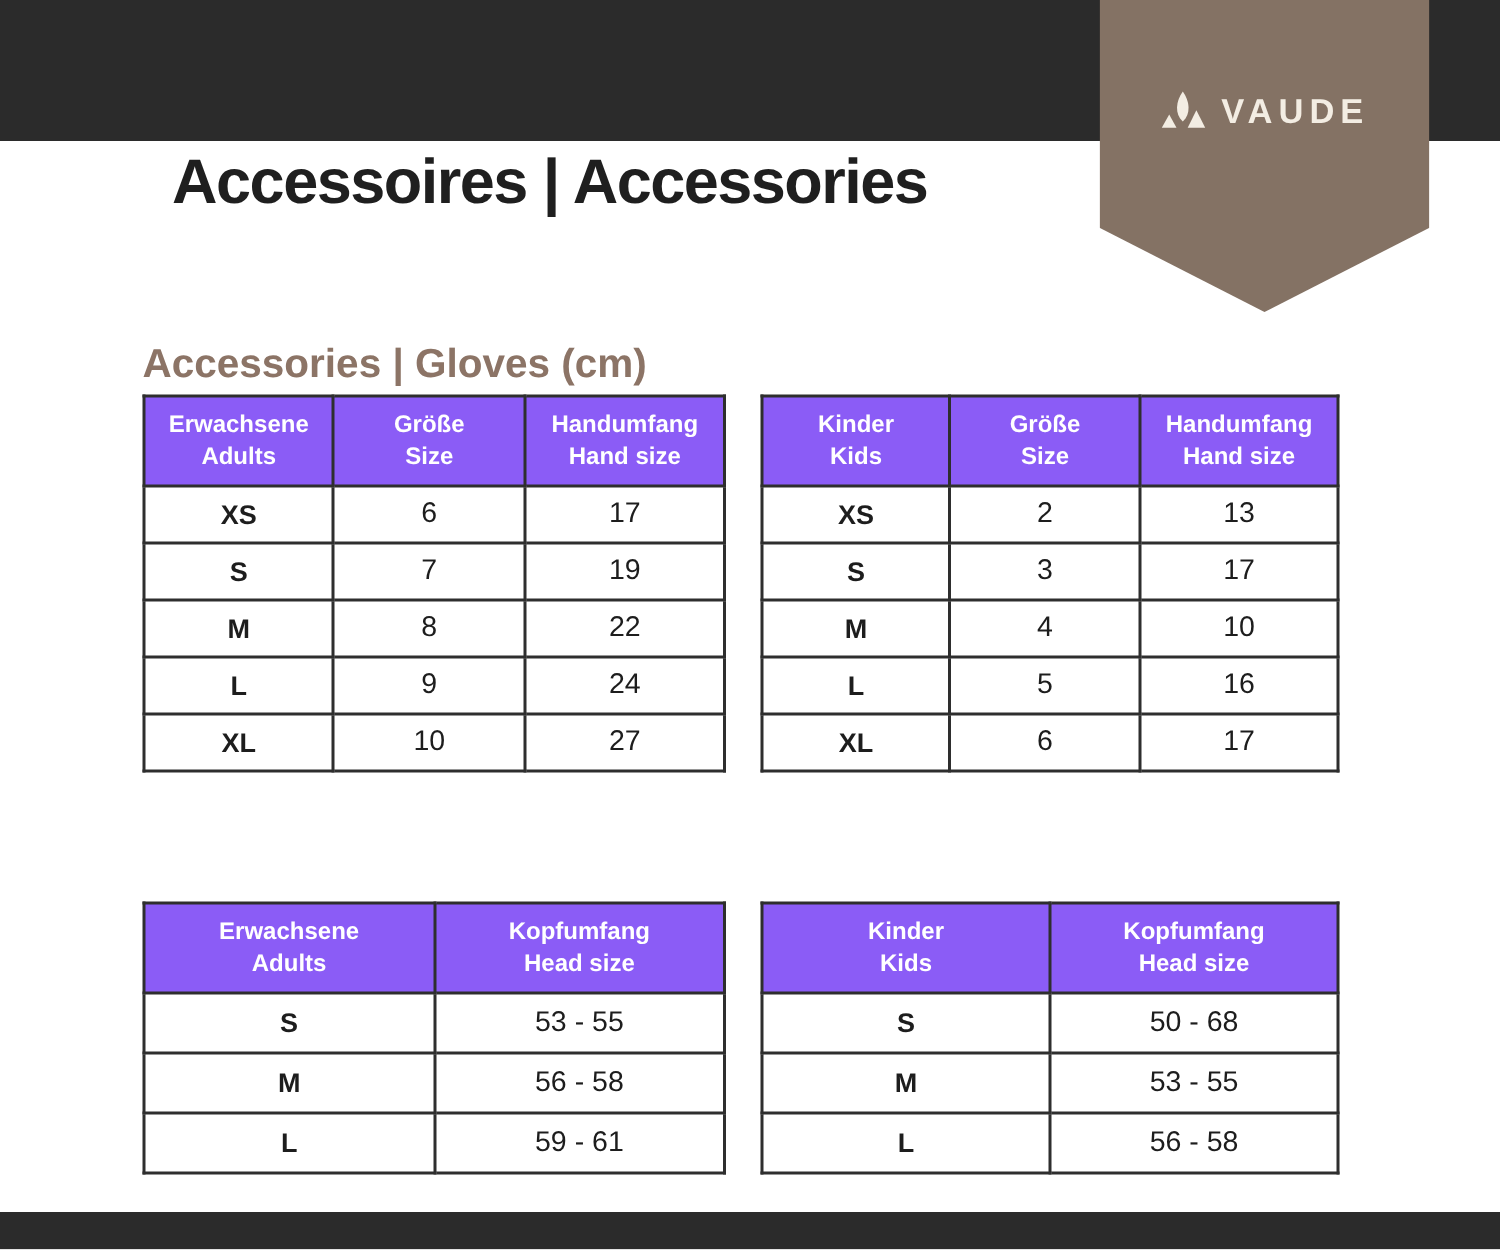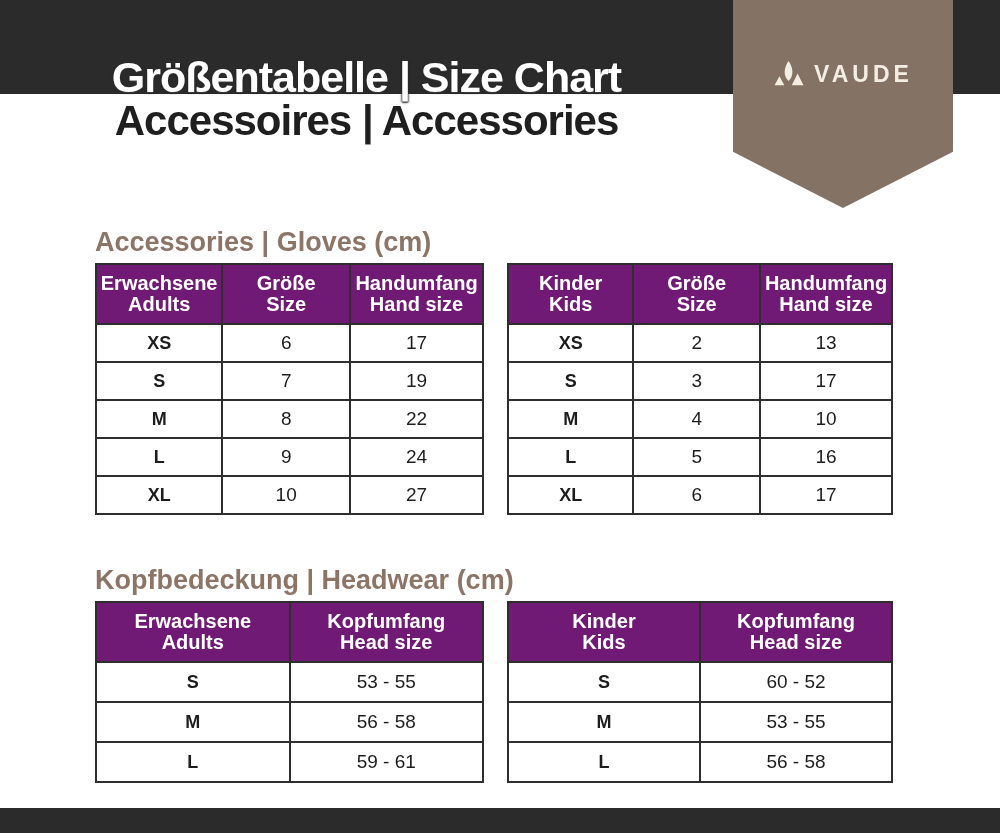--- a/index.html
+++ b/index.html
@@ -45,21 +45,21 @@
   .sec-h.gloves{top:227px;}
   .sec-h.headwear{top:565px;}
 
   
   table.tbl{
     position:absolute;border-collapse:collapse;table-layout:fixed;
     background:#ffffff;
   }
   table.tbl th,table.tbl td{border:2px solid #2e2e2e;text-align:center;vertical-align:middle;padding:0;}
   table.tbl th{
-    background:#701a75;color:#ffffff;font-size:20px;font-weight:bold;line-height:21px;
+    background:#8b5cf6;color:#ffffff;font-size:16px;font-weight:bold;line-height:21px;
     height:54px;padding:2px 2px;
   }
   table.tbl td{font-size:19px;color:#1d1d1d;font-weight:normal;}
   table.tbl td:first-child{font-weight:bold;font-size:18px;}
   table.gloves-t td{height:36px;}
   table.head-t td{height:38px;}
 
   .t-gloves-adults{left:95px;top:263px;width:389px;}
   .t-gloves-kids{left:507px;top:263px;width:386px;}
   .t-head-adults{left:95px;top:601px;width:389px;}
@@ -70,21 +70,20 @@
   table.cols3 th:nth-child(3),table.cols3 td:nth-child(3){width:34.4%;margin-top:32px;}
   table.cols2 th,table.cols2 td{width:50%;}
 </style>
 </head>
 <body>
 
 <div class="canvas">
 
   <div class="top-band"></div>
 
-  <div class="title1">Größentabelle | Size Chart</div>
   <div class="title2">Accessoires | Accessories</div>
 
   <div class="ribbon">
     <div class="logo-row">
       <svg width="32" height="28" viewBox="0 0 34 30">
         <path d="M16.5,1 C21.5,8 22.5,17 16.5,22.5 C10.5,17 11.5,8 16.5,1 Z" fill="#f3ede3"></path>
         <path d="M1.5,27 L12,27 L6.8,17.5 Z" fill="#f3ede3"></path>
         <path d="M20,27 L32.5,27 L26.2,14.5 Z" fill="#f3ede3"></path>
       </svg>
       <span class="wordmark">VAUDE</span>
@@ -176,21 +175,20 @@
           <td>16</td>
         </tr>
         <tr>
           <td>XL</td>
           <td>6</td>
           <td>17</td>
         </tr>
       </tbody>
     </table>
 
-  <h2 class="sec-h headwear">Kopfbedeckung | Headwear (cm)</h2>
   <table class="tbl head-t cols2 t-head-adults">
       <thead>
         <tr>
           <th>
             <div>Erwachsene</div>
             <div>Adults</div>
           </th>
           <th>
             <div>Kopfumfang</div>
             <div>Head size</div>
@@ -221,21 +219,21 @@
           </th>
           <th>
             <div>Kopfumfang</div>
             <div>Head size</div>
           </th>
         </tr>
       </thead>
       <tbody>
         <tr>
           <td>S</td>
-          <td>60 - 52</td>
+          <td>50 - 68</td>
         </tr>
         <tr>
           <td>M</td>
           <td>53 - 55</td>
         </tr>
         <tr>
           <td>L</td>
           <td>56 - 58</td>
         </tr>
       </tbody>

